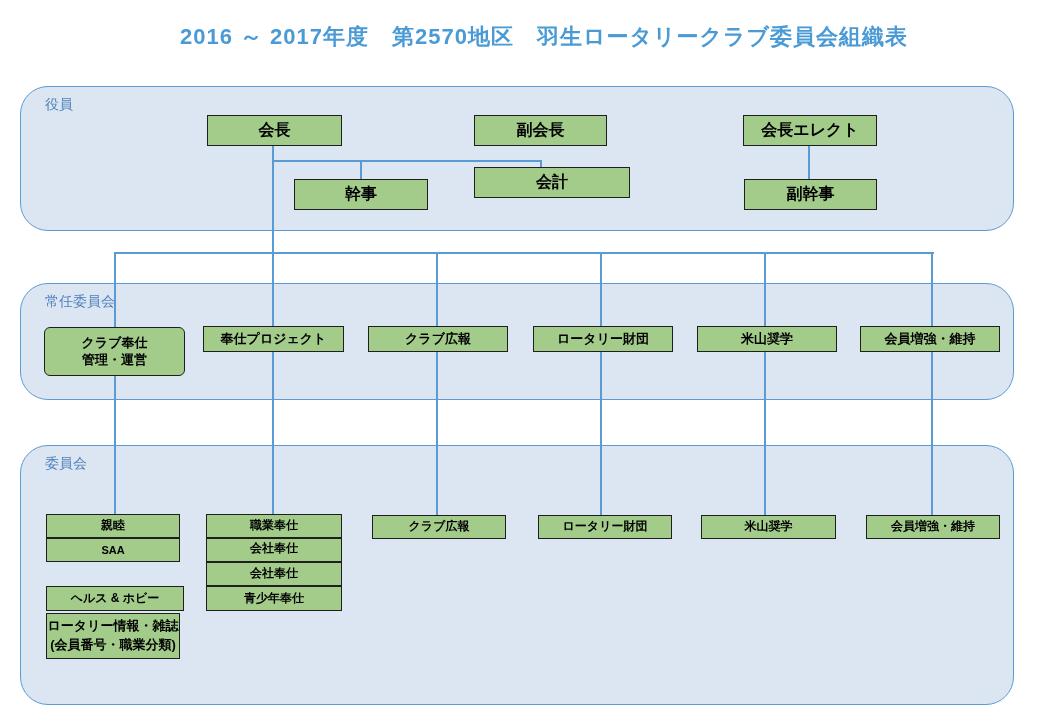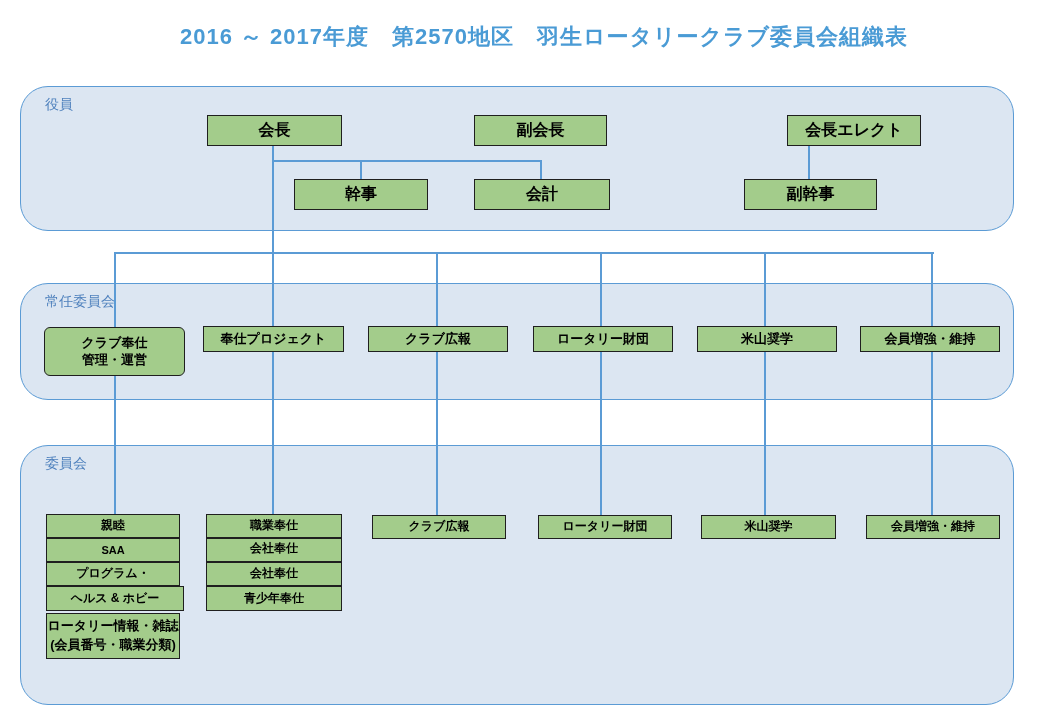--- a/index.html
+++ b/index.html
@@ -63,27 +63,27 @@
   <div class="line" style="left:600px;top:252px;width:2px;height:263px;"></div>
   <div class="line" style="left:764px;top:252px;width:2px;height:263px;"></div>
   <div class="line" style="left:931px;top:252px;width:2px;height:263px;"></div>
 
   <div class="gbox lg" style="left:207px;top:115px;width:135px;height:31px;">
     <span>会長</span>
   </div>
   <div class="gbox lg" style="left:474px;top:115px;width:133px;height:31px;">
     <span>副会長</span>
   </div>
-  <div class="gbox lg" style="left:743px;top:115px;width:134px;height:31px;margin-left:44px;">
+  <div class="gbox lg" style="left:743px;top:115px;width:134px;height:31px;">
     <span>会長エレクト</span>
   </div>
   <div class="gbox lg" style="left:294px;top:179px;width:134px;height:31px;">
     <span>幹事</span>
   </div>
-  <div class="gbox lg" style="left:474px;top:179px;width:136px;height:31px;">
+  <div class="gbox lg" style="left:474px;top:167px;width:156px;height:31px;">
     <span>会計</span>
   </div>
   <div class="gbox lg" style="left:744px;top:179px;width:133px;height:31px;">
     <span>副幹事</span>
   </div>
 
   <div class="gbox md" style="left:44px;top:327px;width:141px;height:49px;border-radius:6px;">
     <span>クラブ奉仕</span>
     <span>管理・運営</span>
   </div>
@@ -101,23 +101,20 @@
   </div>
   <div class="gbox md" style="left:860px;top:326px;width:140px;height:26px;">
     <span>会員増強・維持</span>
   </div>
 
   <div class="gbox sm" style="left:46px;top:514px;width:134px;height:24px;">
     <span>親睦</span>
   </div>
   <div class="gbox sm" style="left:46px;top:538px;width:134px;height:24px;font-size:11px;">
     <span>SAA</span>
-  </div>
-  <div class="gbox sm" style="left:46px;top:562px;width:134px;height:24px;">
-    <span>プログラム・</span>
   </div>
   <div class="gbox sm" style="left:46px;top:586px;width:138px;height:25px;">
     <span>ヘルス &amp; ホビー</span>
   </div>
   <div class="gbox xs" style="left:46px;top:613px;width:134px;height:46px;">
     <span>ロータリー情報・雑誌</span>
     <span>(会員番号・職業分類)</span>
   </div>
 
   <div class="gbox sm" style="left:206px;top:514px;width:136px;height:24px;">

